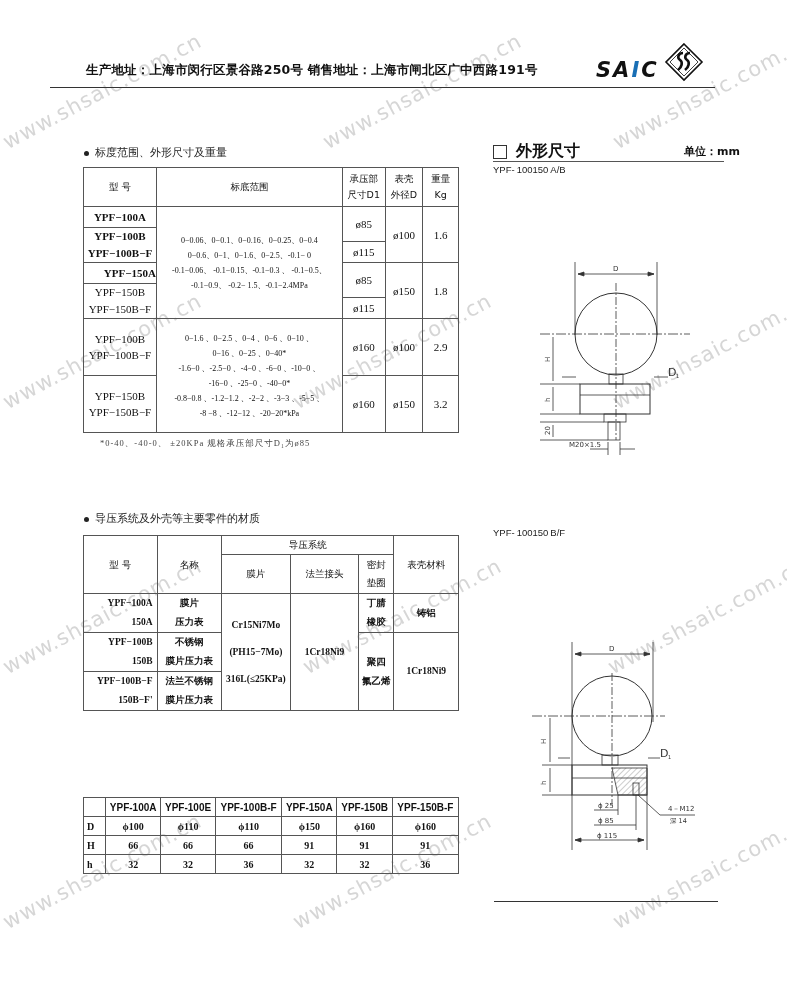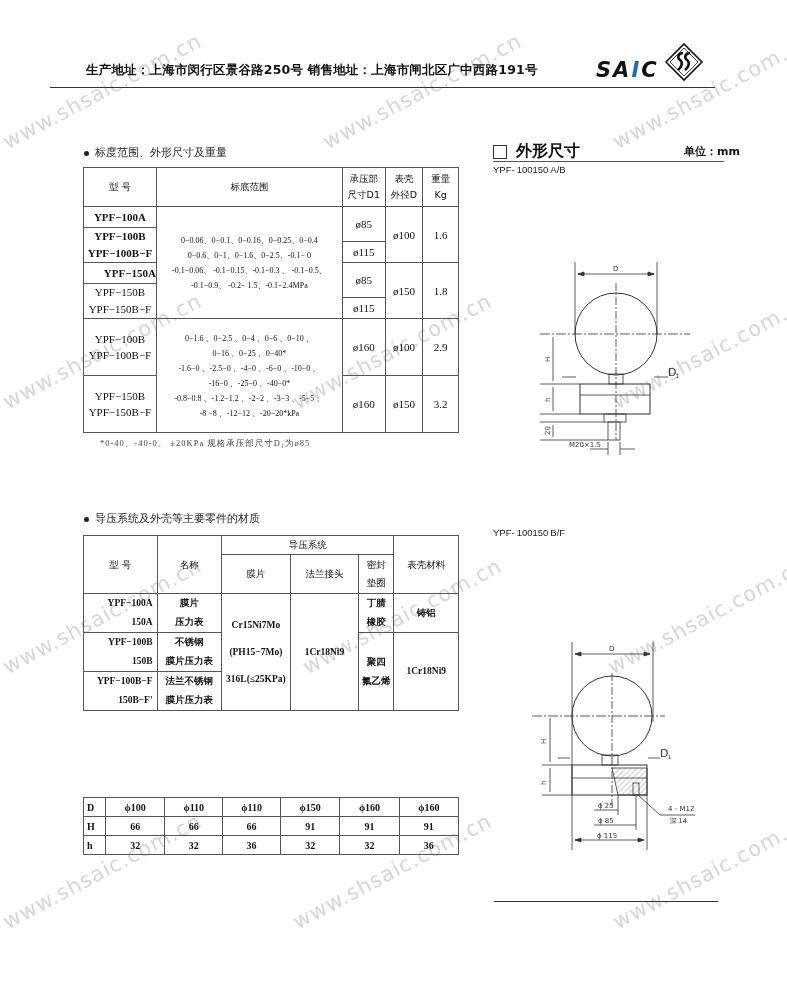--- a/index.html
+++ b/index.html
@@ -212,20 +212,29 @@
     <td class="b">
           <div>法兰不锈钢</div>
           <div>膜片压力表</div>
         </td>
   </tr>
 </tbody>
   </table>
 
 <table class="t3">
   <tbody>
+      <tr>
+    <td class="lab"></td>
+    <td class="hd">YPF-100A</td>
+    <td class="hd">YPF-100E</td>
+    <td class="hd">YPF-100B-F</td>
+    <td class="hd">YPF-150A</td>
+    <td class="hd">YPF-150B</td>
+    <td class="hd">YPF-150B-F</td>
+  </tr>
   <tr>
     <td class="lab">D</td>
     <td>ϕ100</td>
     <td>ϕ110</td>
     <td>ϕ110</td>
     <td>ϕ150</td>
     <td>ϕ160</td>
     <td>ϕ160</td>
   </tr>
   <tr>

